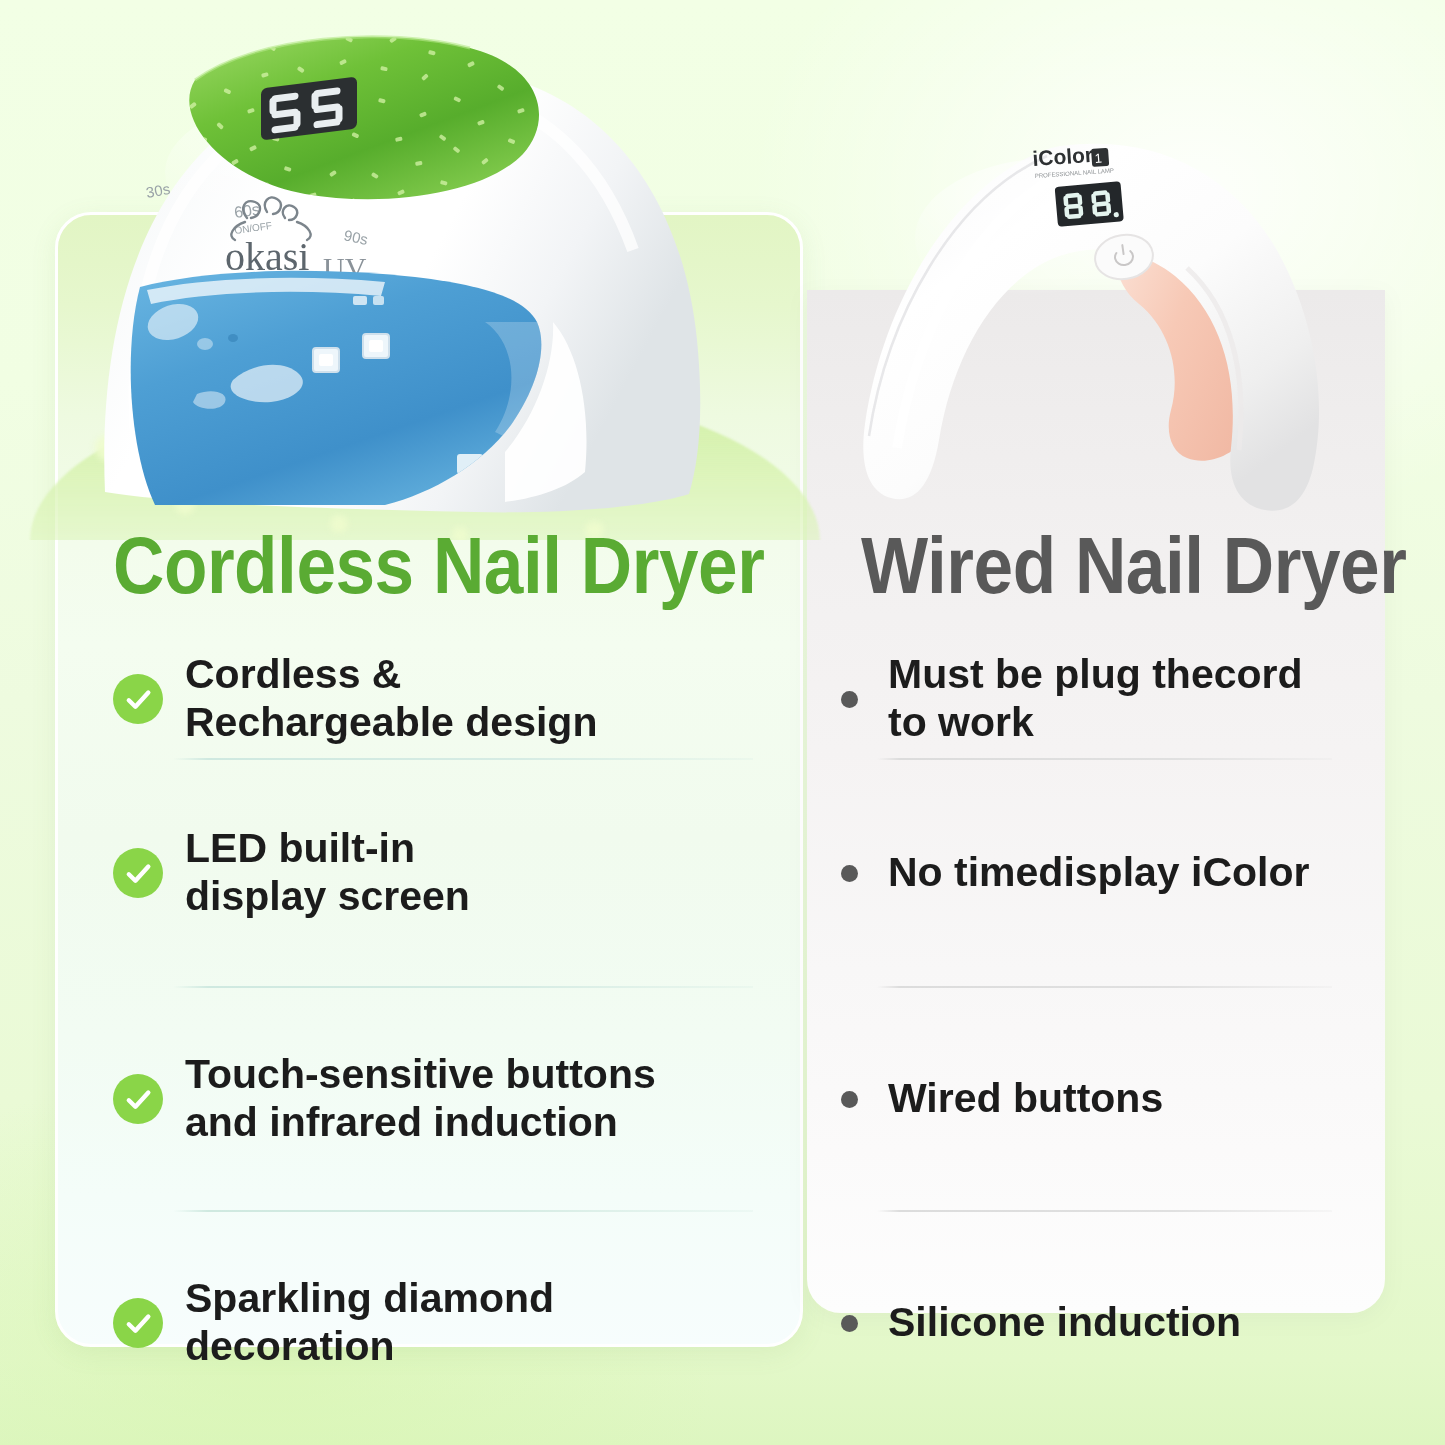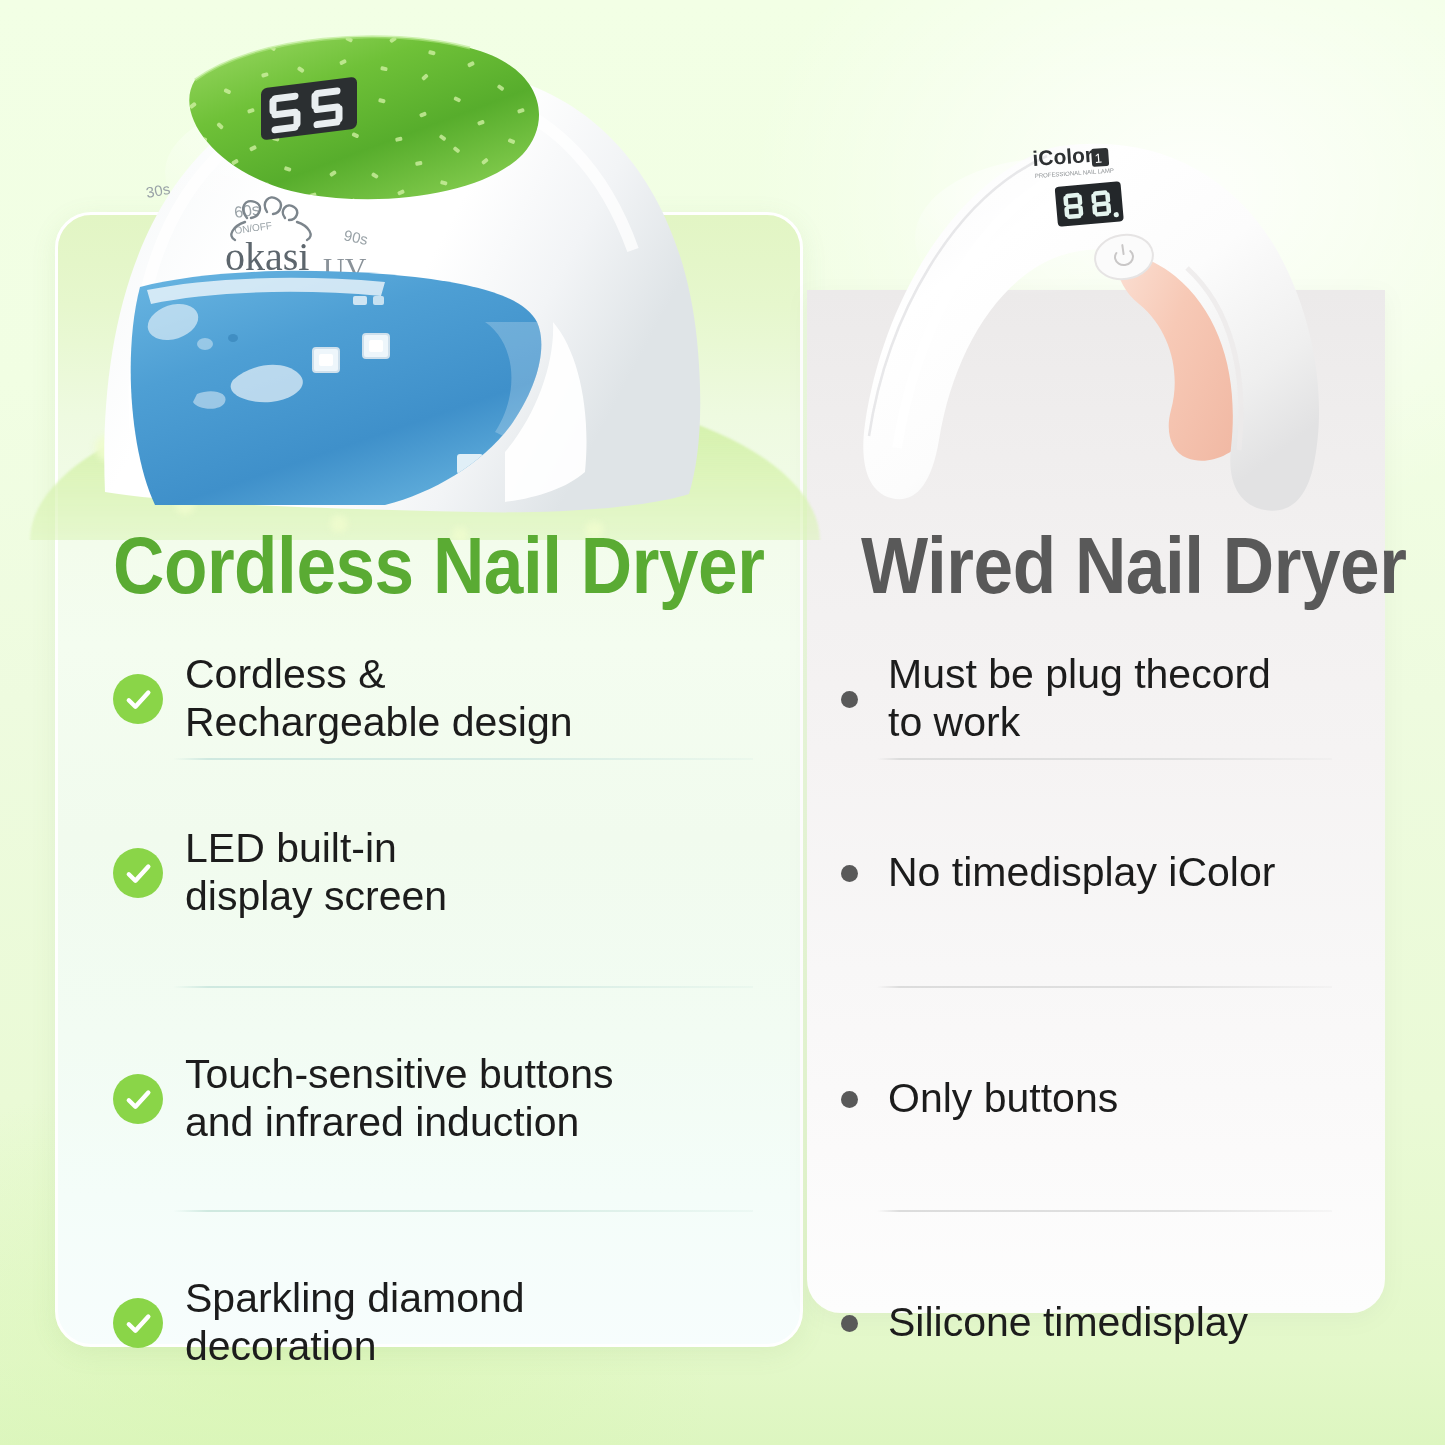--- a/index.html
+++ b/index.html
@@ -185,21 +185,21 @@
     border-radius: 50%;
     background: #595959;
     margin-right: 30px;
     margin-left: 14px;
   }
 
   .feature-text {
     font-size: 41px;
     line-height: 1.17;
     color: #1c1c1c;
-    font-weight: normal;
+    font-weight: bold;
   }
   #list-right .feature-text { font-size: 41px; }
 
   
   .sep-left {
     height: 2px;
     background: linear-gradient(to right, rgba(200,232,218,0), #cfe9e0 6%, #d6ece4 60%, rgba(214,236,228,.25) 100%);
     margin: 0 0 0 60px;
     width: 580px;
   }
@@ -554,24 +554,24 @@
 
     <div class="feature-row" style="height:118px; margin-top:54px;">
       <span class="bullet-dot"></span>
       <span class="feature-text">No timedisplay iColor</span>
     </div>
 
     <div class="sep-right" style="margin-top:54px;"></div>
 
     <div class="feature-row" style="height:118px; margin-top:52px;">
       <span class="bullet-dot"></span>
-      <span class="feature-text">Only buttons</span>
+      <span class="feature-text">Wired buttons</span>
     </div>
 
     <div class="sep-right" style="margin-top:52px;"></div>
 
     <div class="feature-row" style="height:118px; margin-top:52px;">
       <span class="bullet-dot"></span>
-      <span class="feature-text">Silicone timedisplay</span>
+      <span class="feature-text">Silicone induction</span>
     </div>
   </div>
 
 </div>
 
 </body></html>

